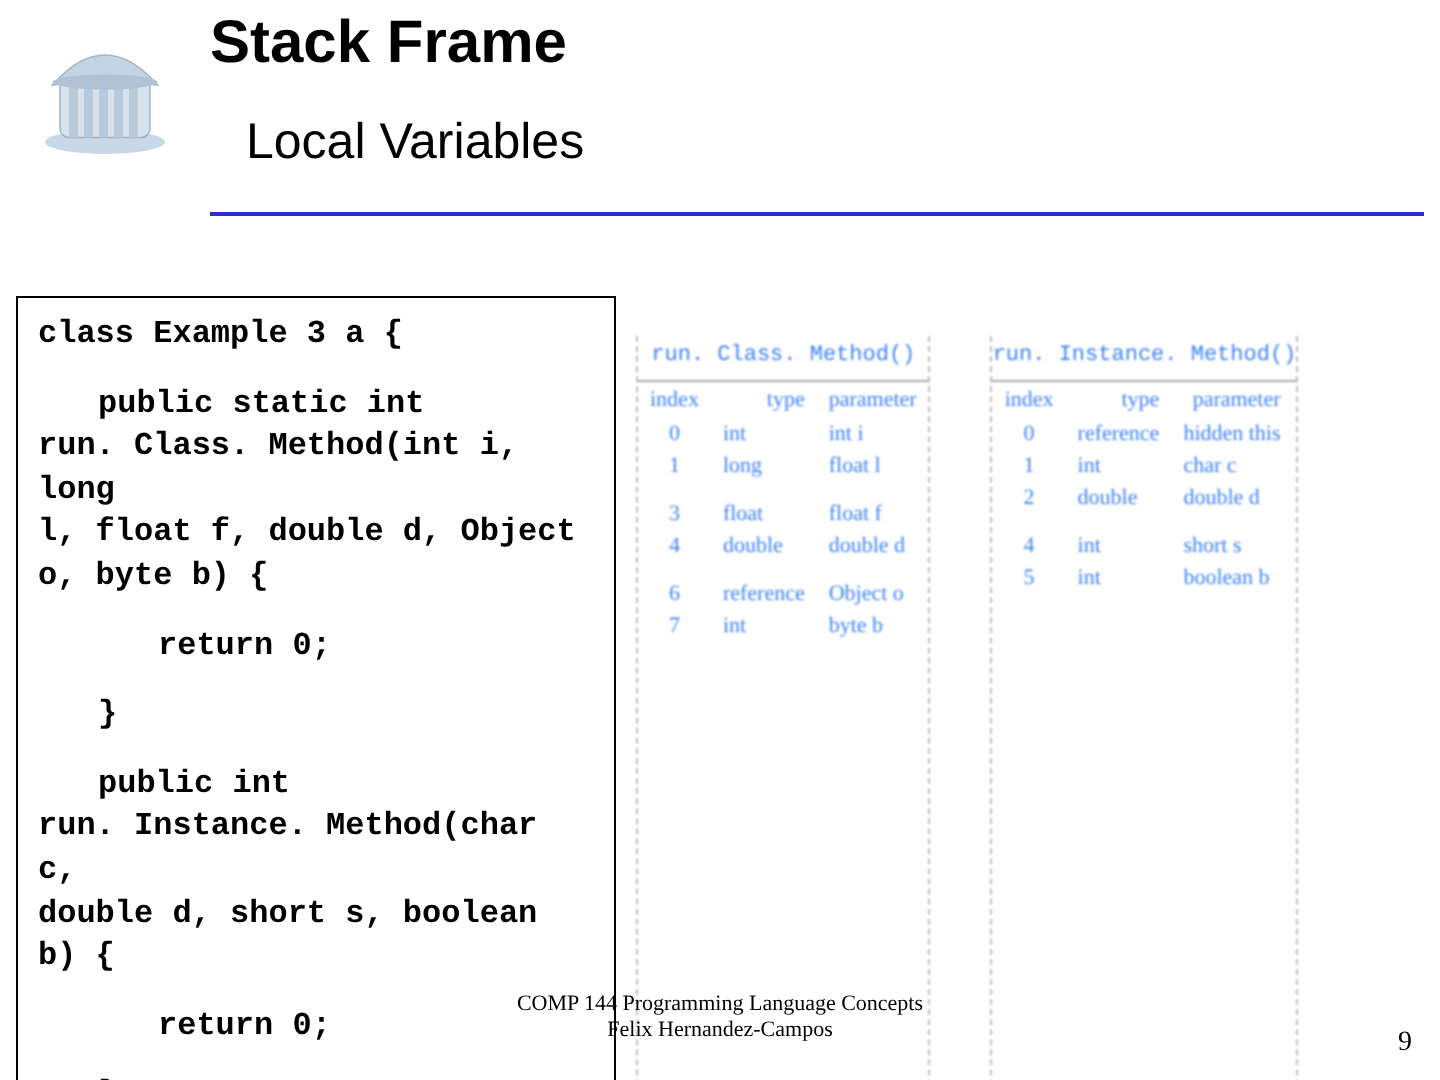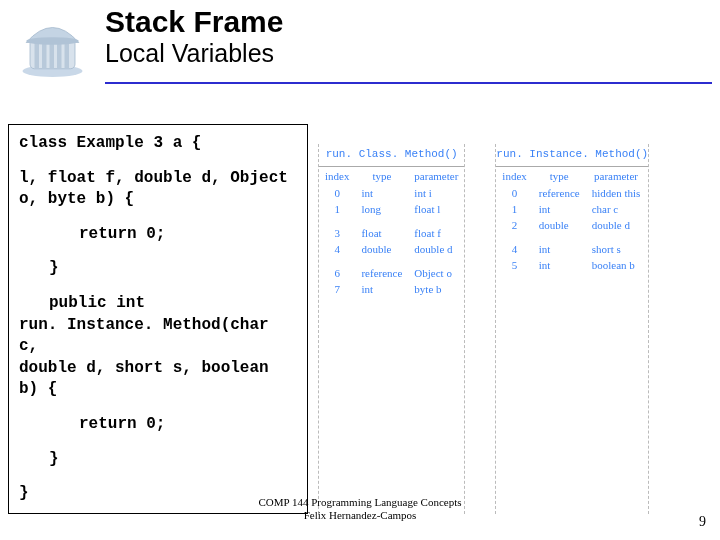--- a/index.html
+++ b/index.html
@@ -28,21 +28,21 @@
   }
   .title {
     font-size: 30px;
     font-weight: 900;
     margin: 0;
     line-height: 1.1;
   }
   .subtitle {
     font-size: 25px;
     font-weight: 400;
-    margin: 0;
+    margin: 18px;
     line-height: 1.2;
   }
   .hr {
     border: none;
     border-top: 2.5px solid #2c2ccf;
     margin: 2px 8px 0 105px;
   }
   .content {
     display: flex;
     padding: 40px 8px 0 8px;
@@ -85,21 +85,21 @@
     border: none;
     border-top: 1px solid #aaa;
     margin: 0;
   }
   table {
     border-collapse: collapse;
     font-size: 11px;
   }
   th {
     font-weight: normal;
-    text-align: center;
+    text-align: right;
     padding: 3px 6px;
   }
   td {
     padding: 2px 6px;
     text-align: left;
     font-family: "Times New Roman", serif;
   }
   td.num { text-align: center; width: 28px; }
   .tgap td { height: 8px; }
   .footer {
@@ -140,20 +140,22 @@
     <h2 class="subtitle">Local Variables</h2>
   </div>
 </div>
 <hr class="hr">
 
 <div class="content">
 
   <div class="code-box">
     <div>class Example 3 a {</div>
     <div class="gap"></div>
+    <div class="indent1">public static int</div>
+    <div>run. Class. Method(int i, long</div>
     <div>l, float f, double d, Object</div>
     <div>o, byte b) {</div>
     <div class="gap"></div>
     <div class="indent2">return 0;</div>
     <div class="gap"></div>
     <div class="indent1">}</div>
     <div class="gap"></div>
     <div class="indent1">public int</div>
     <div>run. Instance. Method(char c,</div>
     <div>double d, short s, boolean</div>

